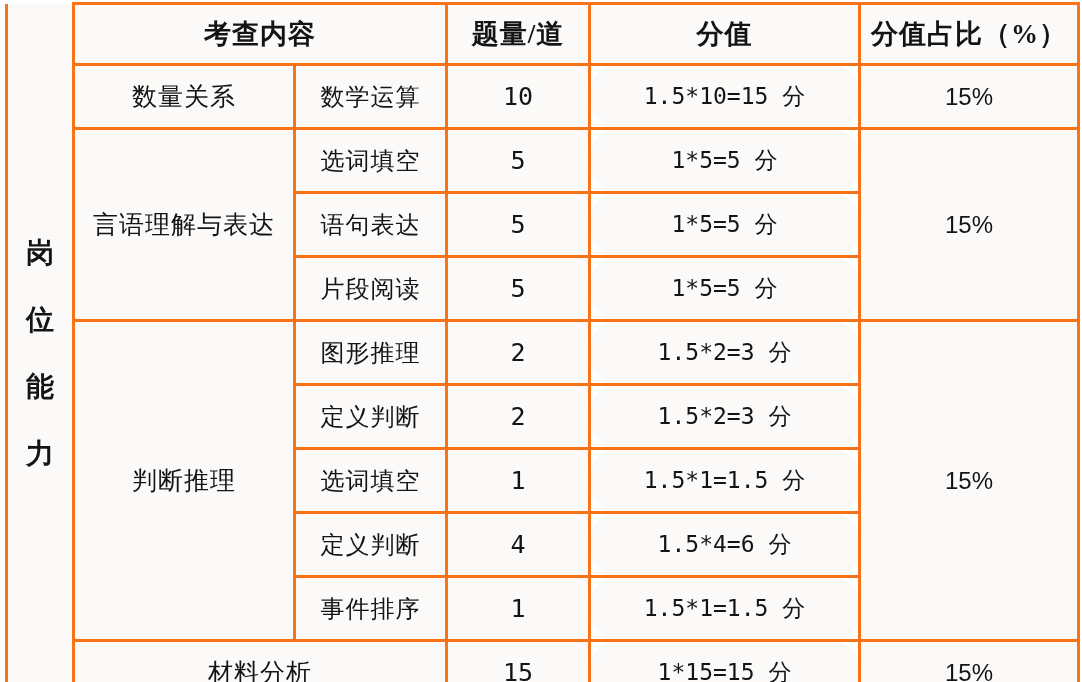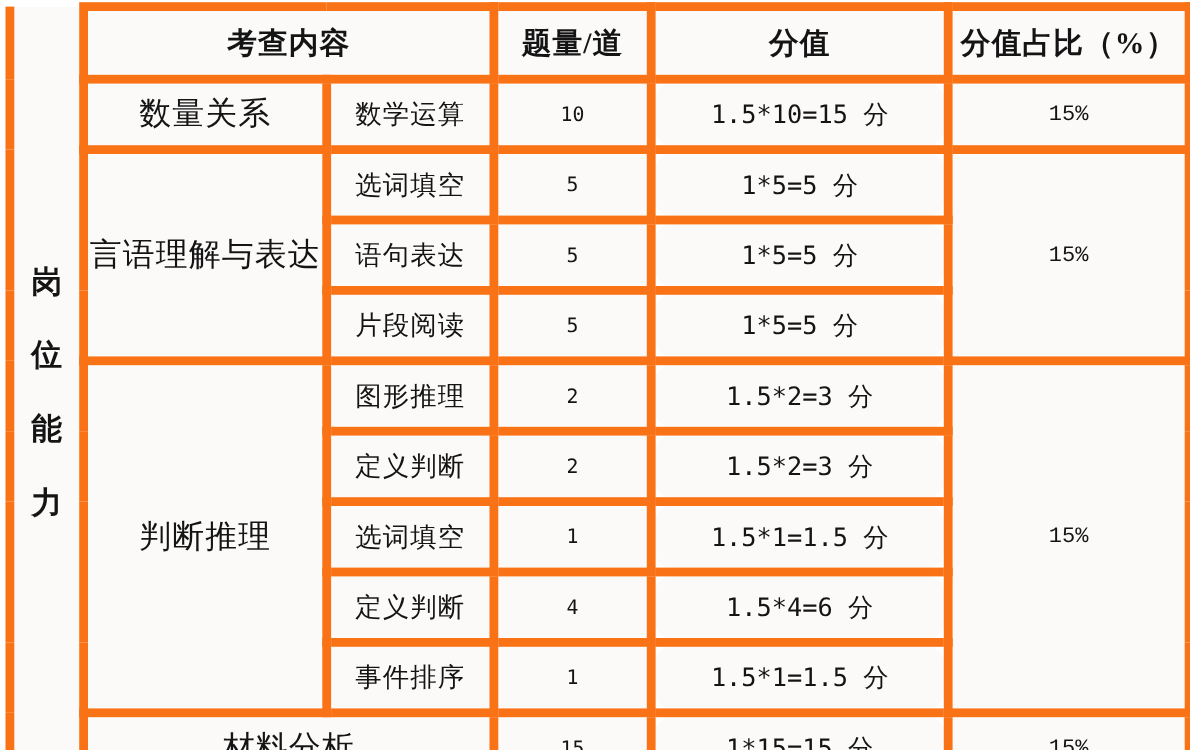--- a/index.html
+++ b/index.html
@@ -12,21 +12,21 @@
     font-family: "Liberation Serif", "DejaVu Serif", serif;
     color: #141414;
   }
   table.exam {
     border-collapse: collapse;
     table-layout: fixed;
     width: 1072px;
     margin: 2px 0 0 5px;
   }
   table.exam td {
-    border: 8px solid #f97316;
+    border: 3px solid #f97316;
     background: #fbfaf9;
     text-align: center;
     vertical-align: middle;
     padding: 0;
     overflow: hidden;
   }
   td.hdr {
     background: #f8cba6;
     font-weight: bold;
     font-size: 27px;
@@ -41,31 +41,31 @@
     font-weight: bold;
     font-size: 28px;
     padding-bottom: 95px;
   }
   td.side .vchar {
     display: block;
     line-height: 67px;
     text-align: center;
   }
   tr.datarow { height: 64px; }
-  td.cat  { font-size: 29px; letter-spacing: 1px; }
+  td.cat  { font-size: 25px; letter-spacing: 1px; }
   td.sub  { font-size: 24px; letter-spacing: 1px; }
-  td.qty  { font-size: 18px; font-family: "DejaVu Sans Mono", monospace; margin-left: 28px; }
+  td.qty  { font-size: 25px; font-family: "DejaVu Sans Mono", monospace; margin-left: 28px; }
   td.score {
     font-size: 23px;
     font-family: "DejaVu Sans Mono", monospace;
     text-align: left;
     padding-left: 16px;
     border-radius: 28px;
   }
-  td.pct  { font-size: 20px; font-family: Liberation Mono, monospace; }
+  td.pct  { font-size: 24px; font-family: Liberation Sans, sans-serif; }
 </style>
 </head>
 <body>
 
 <div class="stage">
   <table class="exam">
     <colgroup>
       <col style="width:67px">
       <col style="width:221px">
       <col style="width:152px">

